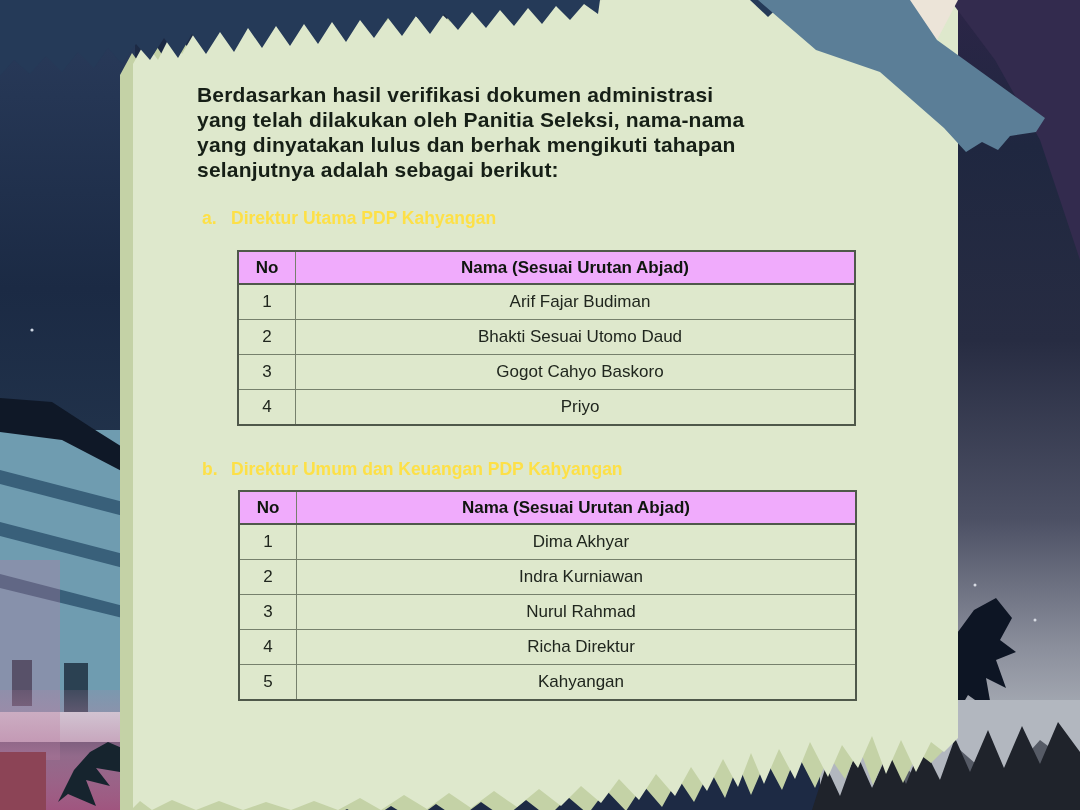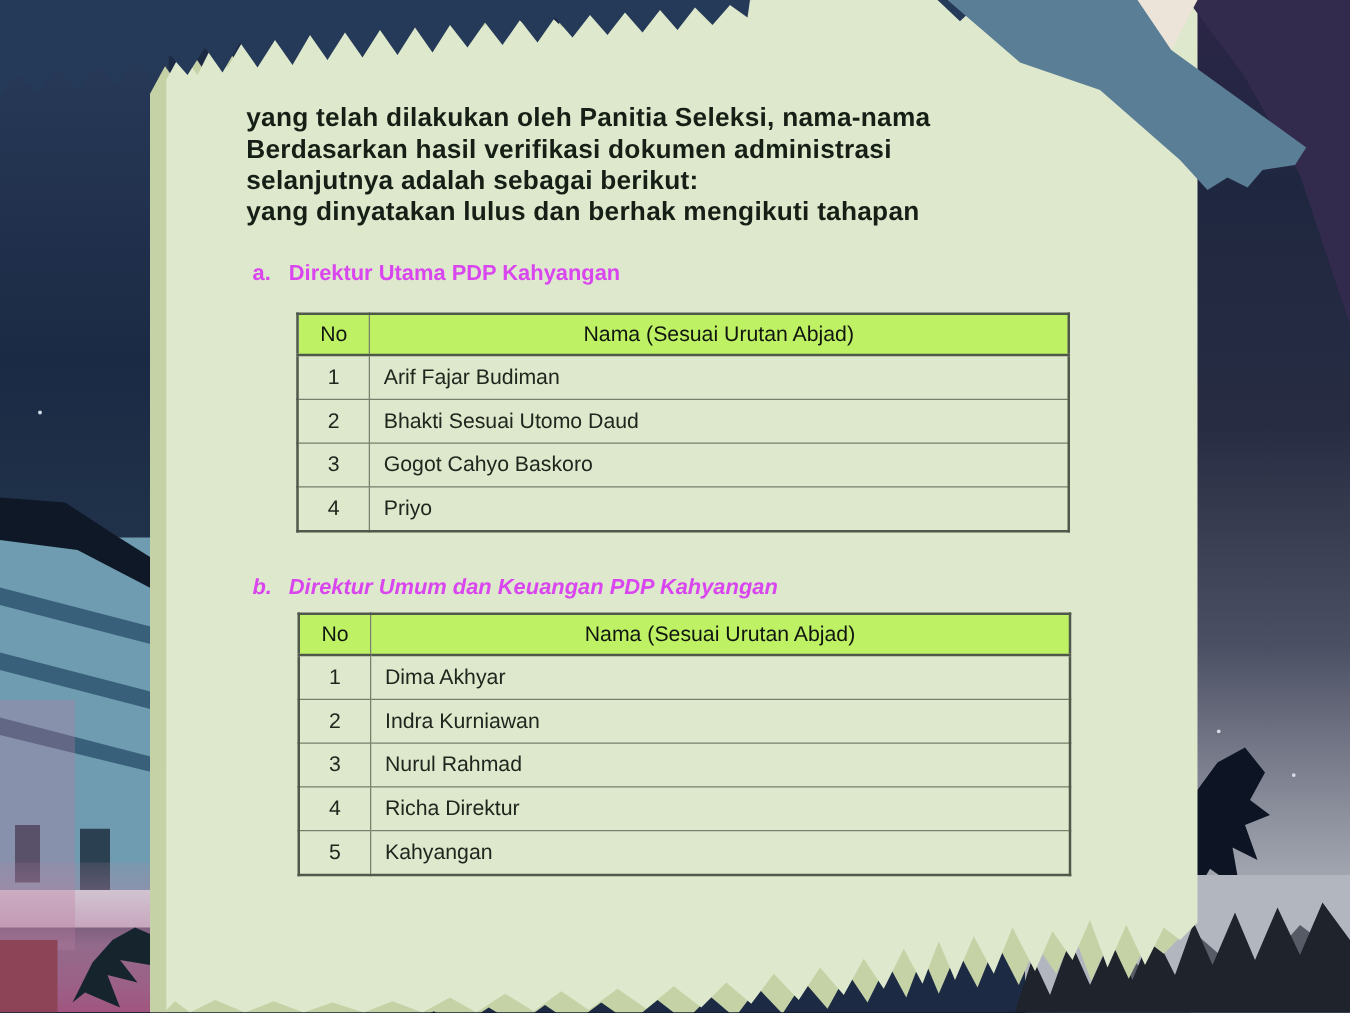--- a/index.html
+++ b/index.html
@@ -9,42 +9,42 @@
   }
   .bg{position:absolute;left:0;top:0;width:1080px;height:810px;display:block;}
 
   .intro{
     position:absolute;left:197px;top:82px;width:680px;
     font-size:21px;font-weight:800;line-height:25px;
     letter-spacing:.2px;color:#161f16;
   }
   .sec{
     position:absolute;left:202px;height:20px;
-    font-size:17.5px;font-weight:bold;color:#d946ef;white-space:nowrap;
+    font-size:17.5px;font-weight:bold;color:#fde047;white-space:nowrap;
   }
   .sec-a{top:208px;}
-  .sec-b{top:459px;font-style:italic;}
+  .sec-b{top:459px;}
   .sec .pfx{display:inline-block;width:29px;}
 
   table.tbl{
     position:absolute;width:619px;border-collapse:collapse;table-layout:fixed;
     background:#dee8cc;border:2px solid #4f584a;
   }
   .tbl-a{left:237px;top:250px;}
   .tbl-b{left:238px;top:490px;}
   .tbl th,.tbl td{
     border:1px solid #76806c;font-size:17px;overflow:hidden;white-space:nowrap;
   }
   .tbl th{
-    background:#bef264;height:29px;color:#10160f;font-weight:normal;
+    background:#f0abfc;height:29px;color:#10160f;font-weight:bold;
     border-bottom:2px solid #4f584a;text-align:center;
   }
   .tbl td{height:32px;color:#20261e;background:#dee8cc;}
   .c-no{width:54px;text-align:center;}
-  td.c-nm{padding-left:11px;text-align:left;}
+  td.c-nm{padding-left:11px;text-align:center;}
 </style>
 </head>
 <body>
 
 <div class="stage">
 
   <svg class="bg" viewBox="0 0 1080 810" xmlns="http://www.w3.org/2000/svg" aria-hidden="true">
     <defs>
       <linearGradient id="gSkyL" x1="0" y1="0" x2="0" y2="1">
         <stop offset="0" stop-color="#2a3c5c"></stop>
@@ -103,24 +103,24 @@
 
     <polygon fill="#253a58" points="0,0 600,0 598,14 584,4 570,20 556,6 542,24 528,8 514,26 500,10 486,28 472,12 458,30 444,14 430,34 416,16 402,36 388,18 374,38 360,20 346,42 332,22 318,44 304,24 290,46 276,26 262,48 248,28 234,52 220,32 206,54 192,34 178,58 164,38 150,60 136,44 122,64 108,48 94,68 78,52 62,72 46,56 30,74 14,60 0,76"></polygon>
     <polygon fill="#253a58" points="750,0 786,0 768,17"></polygon>
 
     <polygon fill="#332b4e" points="950,0 1080,0 1080,260 1040,140 995,60"></polygon>
     <polygon fill="#ece4d8" points="905,0 958,0 937,40"></polygon>
     <polygon fill="#5b7e97" points="758,0 910,0 937,40 1045,118 1036,132 1010,136 998,150 982,142 966,152 944,128 880,72 816,50"></polygon>
   </svg>
 
   <div class="intro">
+    <div>Berdasarkan hasil verifikasi dokumen administrasi</div>
     <div>yang telah dilakukan oleh Panitia Seleksi, nama-nama</div>
-    <div>Berdasarkan hasil verifikasi dokumen administrasi</div>
+    <div>yang dinyatakan lulus dan berhak mengikuti tahapan</div>
     <div>selanjutnya adalah sebagai berikut:</div>
-    <div>yang dinyatakan lulus dan berhak mengikuti tahapan</div>
   </div>
 
   <div class="sec sec-a">
     <span class="pfx">a.</span><span>Direktur Utama PDP Kahyangan</span>
   </div>
 
   <table class="tbl tbl-a">
     <thead>
       <tr>
         <th class="c-no">No</th>

